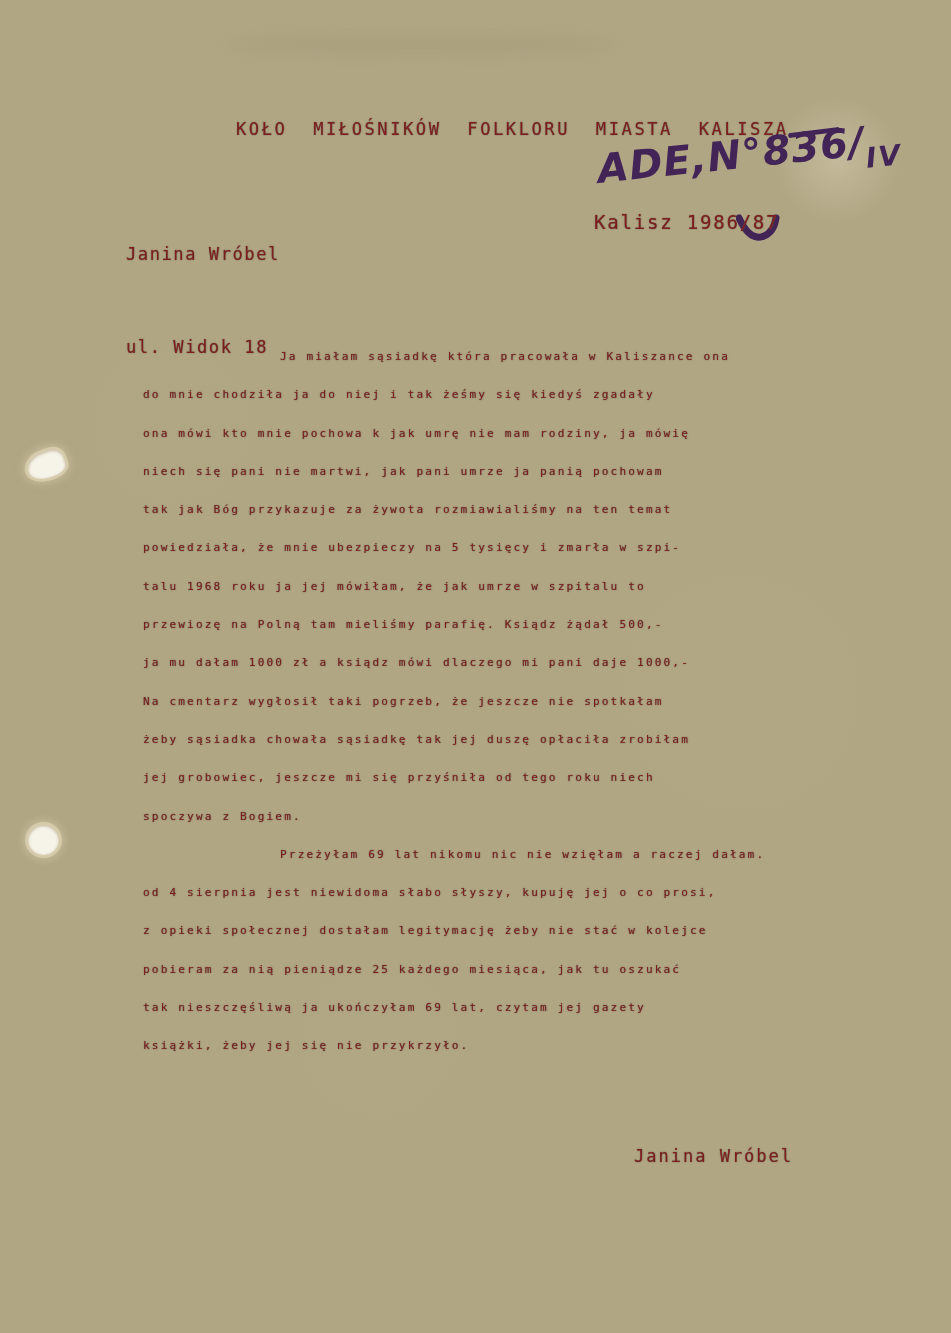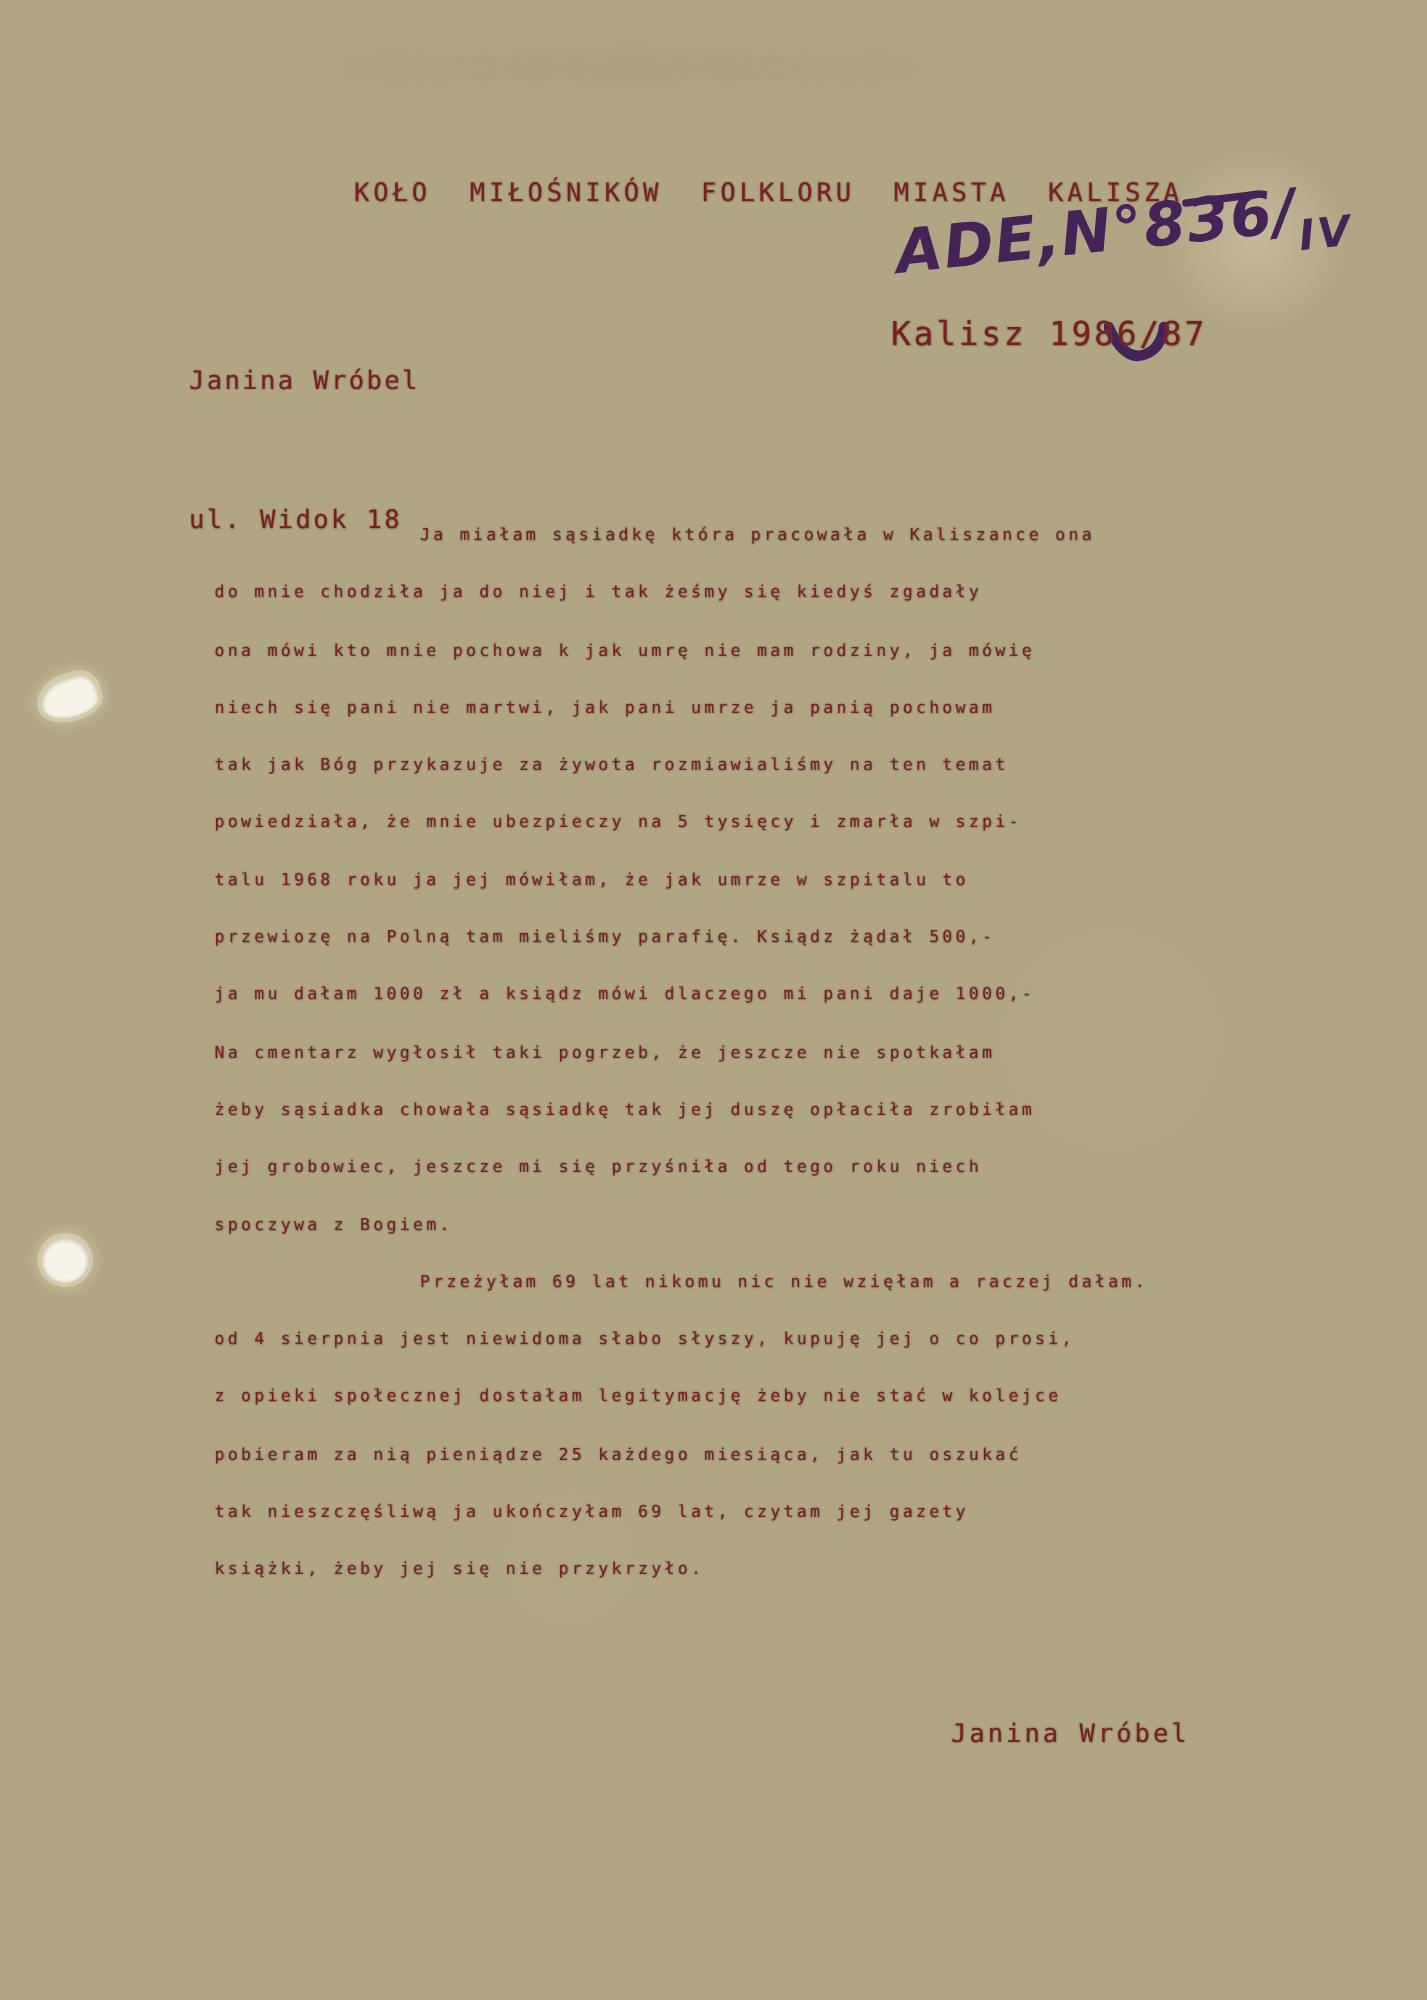--- a/index.html
+++ b/index.html
@@ -61,21 +61,21 @@
     left: 126px;
     font-size: 17px;
     letter-spacing: 1.6px;
     line-height: 31px;
     white-space: pre;
   }
   .place-date {
     position: absolute;
     top: 211px;
     left: 594px;
-    font-size: 22px;
+    font-size: 19px;
     letter-spacing: 1.8px;
     white-space: pre;
   }
   
   .annotation {
     position: absolute;
     top: 146px;
     left: 598px;
     transform: rotate(-6deg);
     transform-origin: left center;

